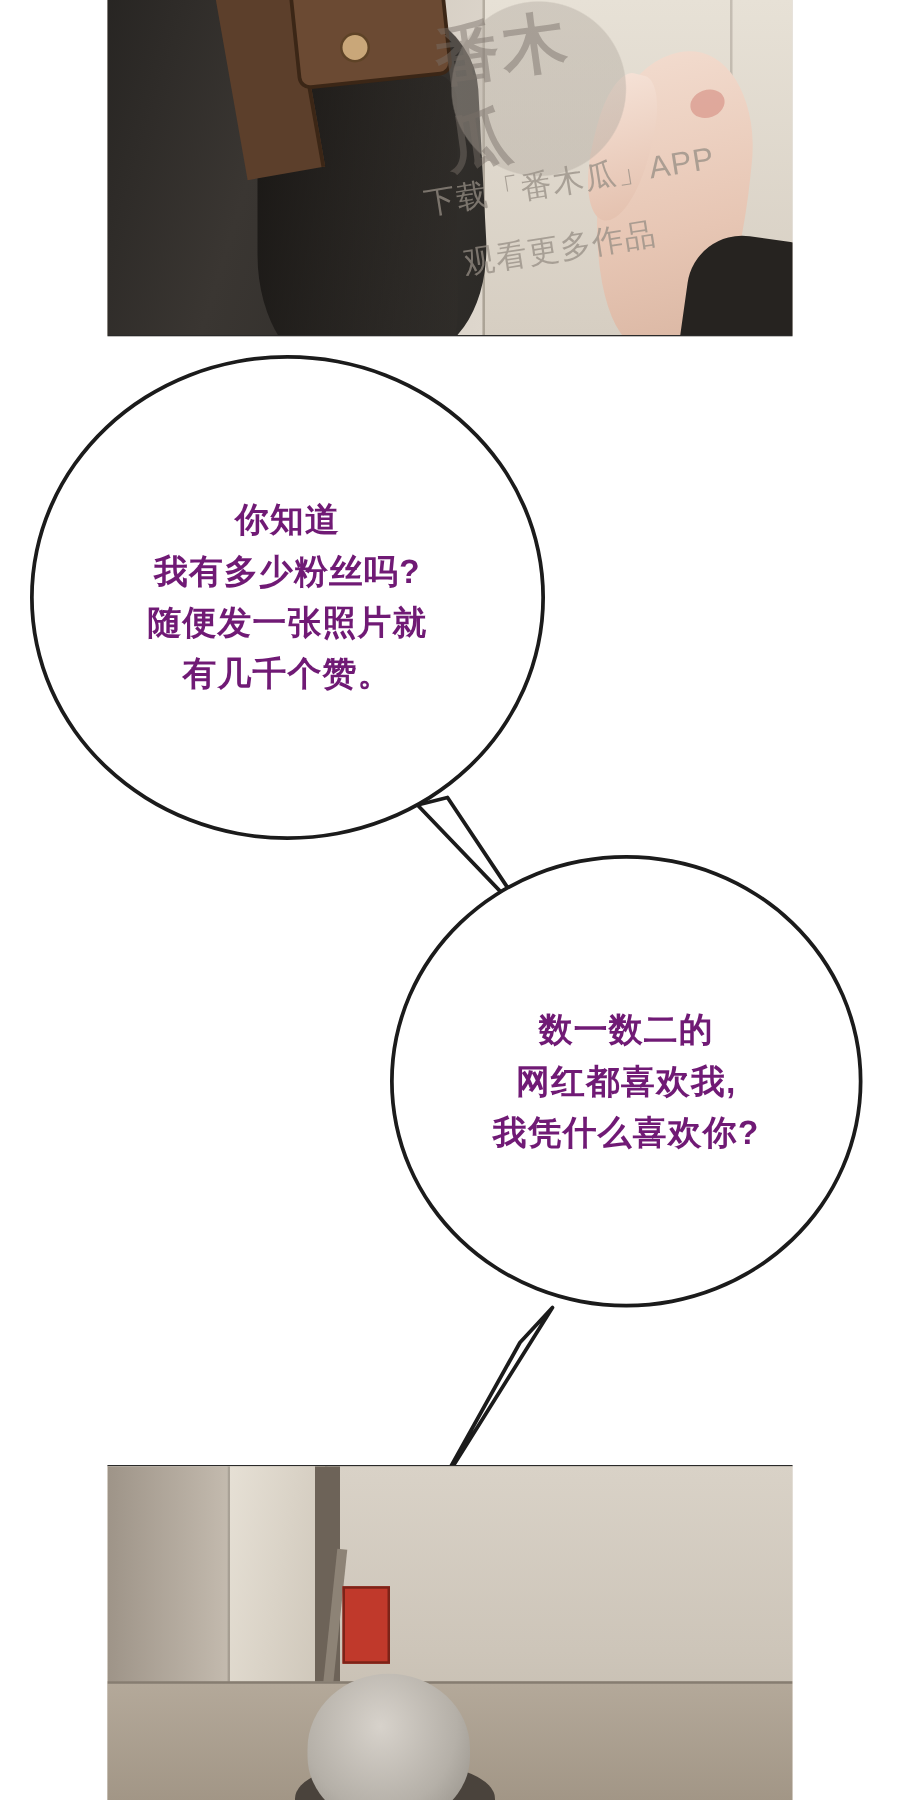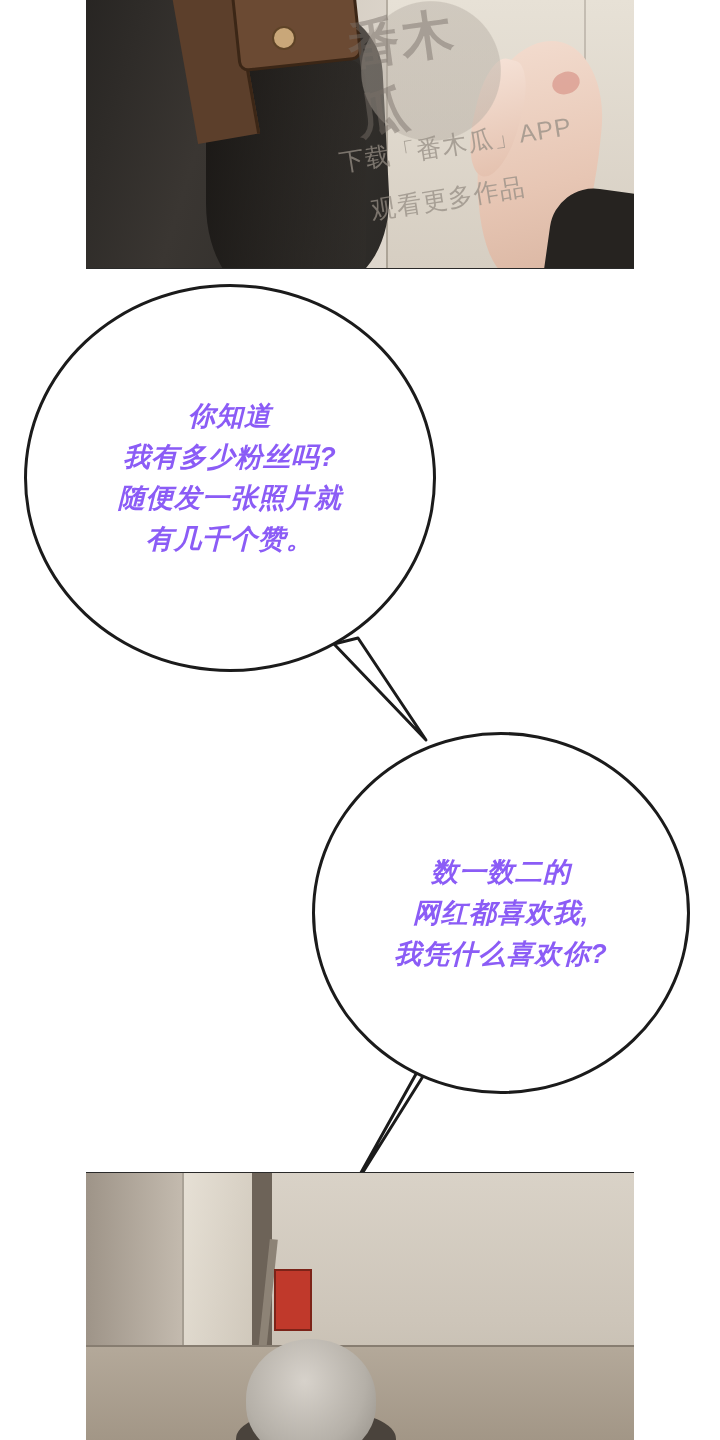--- a/index.html
+++ b/index.html
@@ -152,37 +152,36 @@
     background: #ffffff;
     border: 3px solid #1b1b1b;
     border-radius: 50%;
     display: flex;
     align-items: center;
     justify-content: center;
     box-sizing: border-box;
   }
   .bubble-text {
     text-align: center;
-    color: #8b5cf6;
+    color: #701a75;
     font-size: 27px;
     line-height: 41px;
     font-weight: bold;
     white-space: pre-line;
     letter-spacing: 1px;
-    font-style: italic;
   }
   #bubble-1 {
     left: 24px;
     top: 284px;
     width: 412px;
     height: 388px;
   }
   #bubble-2 {
     left: 312px;
-    top: 732px;
+    top: 684px;
     width: 378px;
     height: 362px;
   }
 
   .tail {
     position: absolute;
   }
   .tail svg { display: block; overflow: visible; }
 
   

